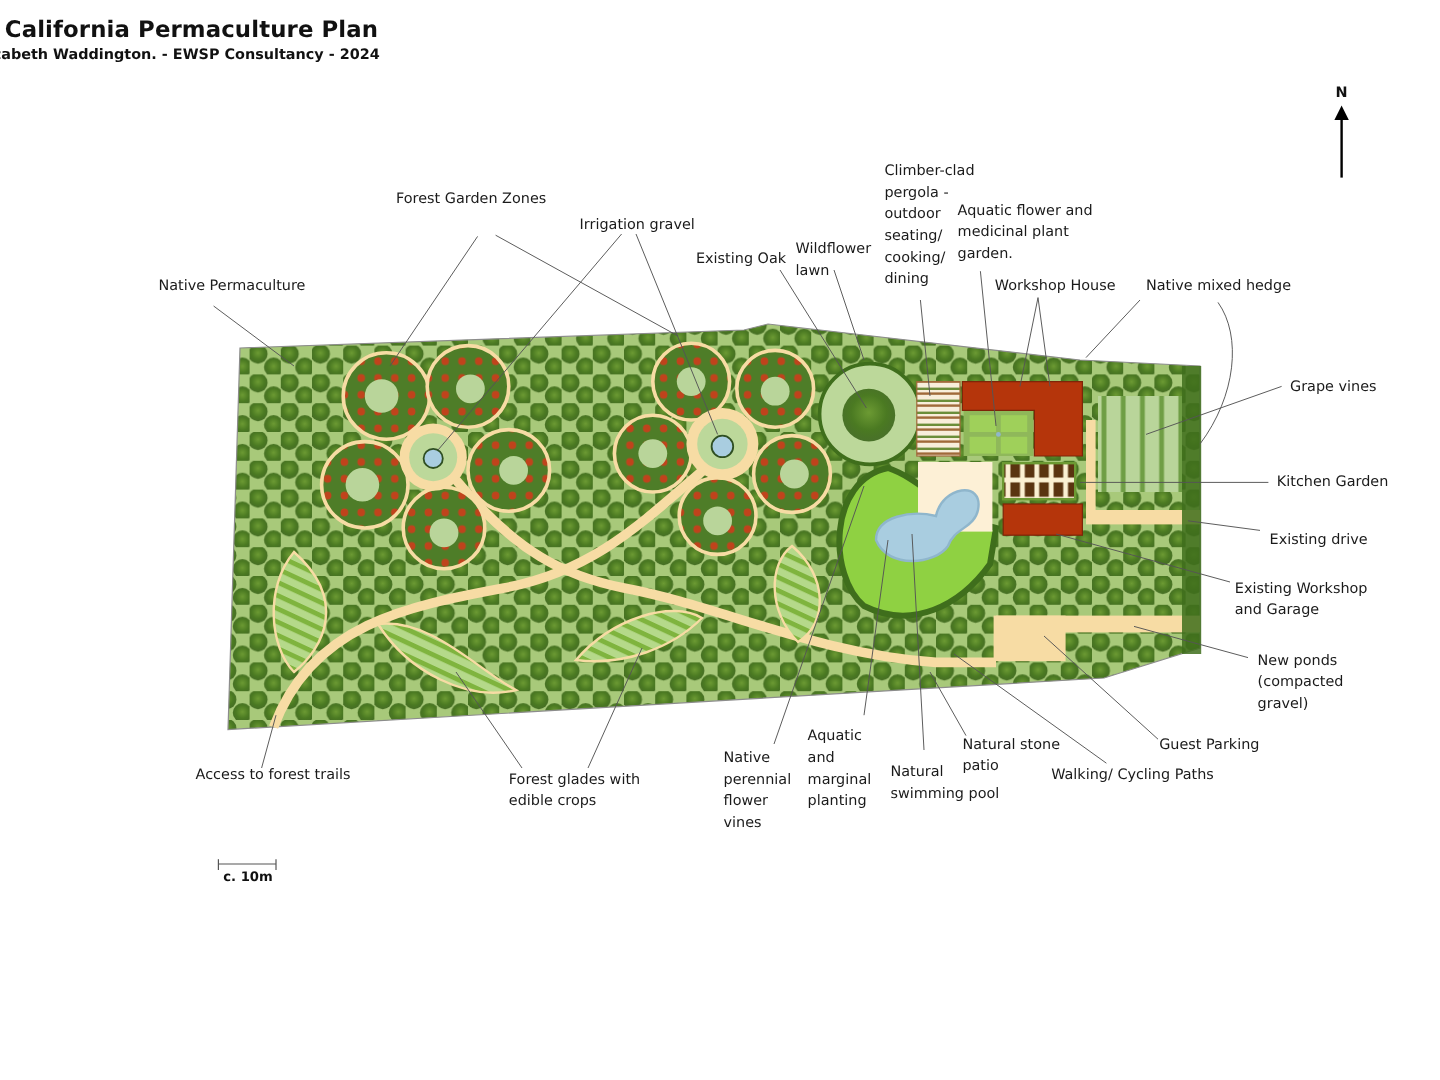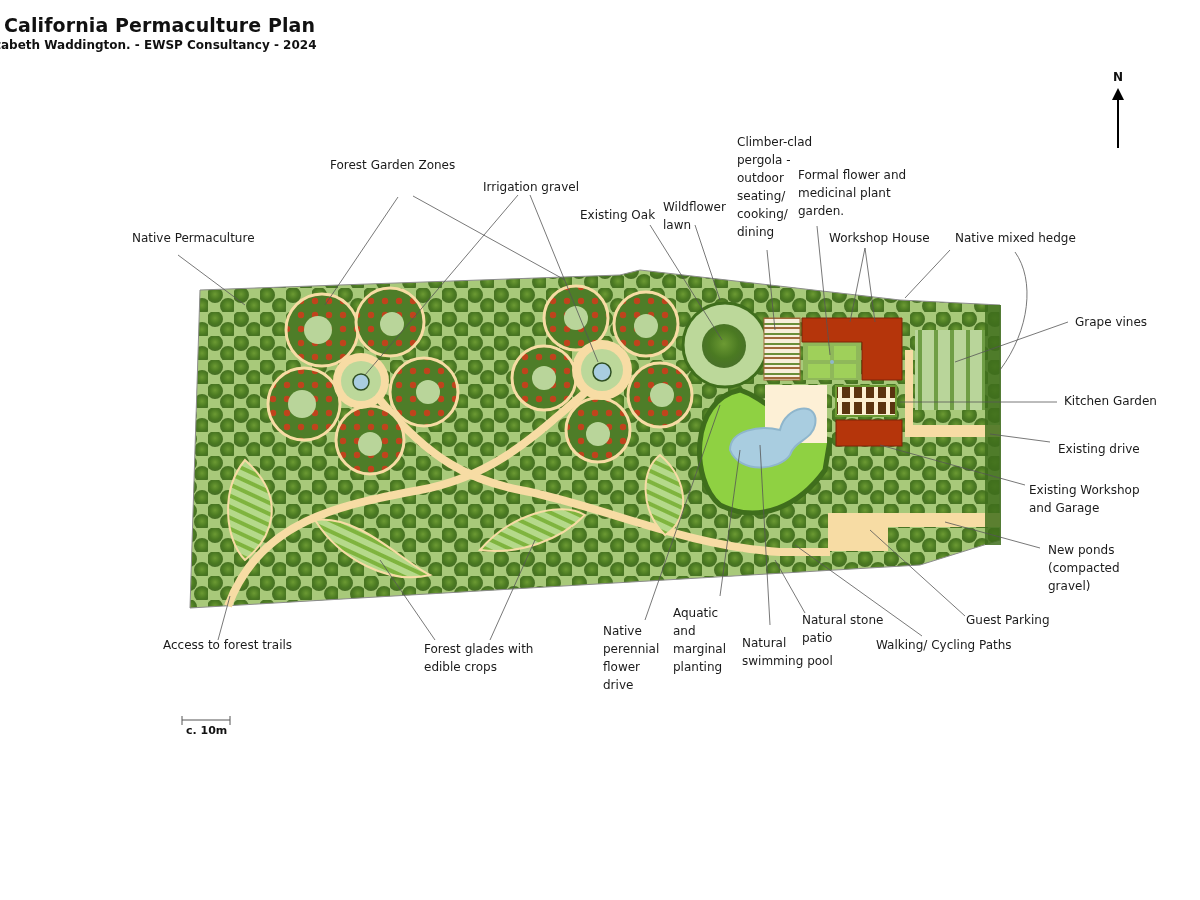--- a/index.html
+++ b/index.html
@@ -184,21 +184,21 @@
 </div>
 <div class="lbl" style="left:737px;top:133px">
   <div>Climber-clad</div>
   <div>pergola -</div>
   <div>outdoor</div>
   <div>seating/</div>
   <div>cooking/</div>
   <div>dining</div>
 </div>
 <div class="lbl" style="left:798px;top:166px">
-  <div>Formal flower and</div>
+  <div>Aquatic flower and</div>
   <div>medicinal plant</div>
   <div>garden.</div>
 </div>
 <div class="lbl" style="left:829px;top:229px">Workshop House</div>
 <div class="lbl" style="left:955px;top:229px">Native mixed hedge</div>
 <div class="lbl" style="left:1075px;top:313px">Grape vines</div>
 <div class="lbl" style="left:1064px;top:392px">Kitchen Garden</div>
 <div class="lbl" style="left:1058px;top:440px">Existing drive</div>
 <div class="lbl" style="left:1029px;top:481px">
   <div>Existing Workshop</div>
@@ -222,19 +222,19 @@
 <div class="lbl" style="left:673px;top:604px">
   <div>Aquatic</div>
   <div>and</div>
   <div>marginal</div>
   <div>planting</div>
 </div>
 <div class="lbl" style="left:603px;top:622px">
   <div>Native</div>
   <div>perennial</div>
   <div>flower</div>
-  <div>drive</div>
+  <div>vines</div>
 </div>
 <div class="lbl" style="left:424px;top:640px">
   <div>Forest glades with</div>
   <div>edible crops</div>
 </div>
 <div class="lbl" style="left:163px;top:636px">Access to forest trails</div>
 
 </body></html>

